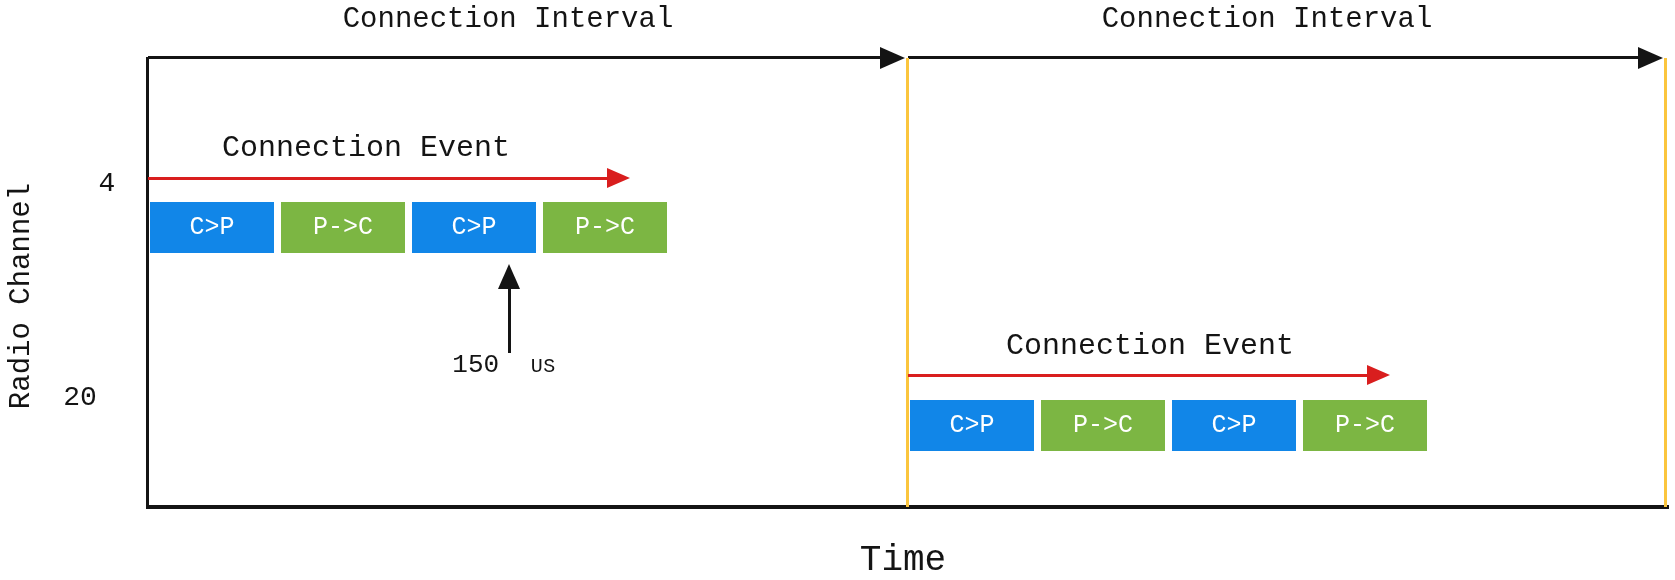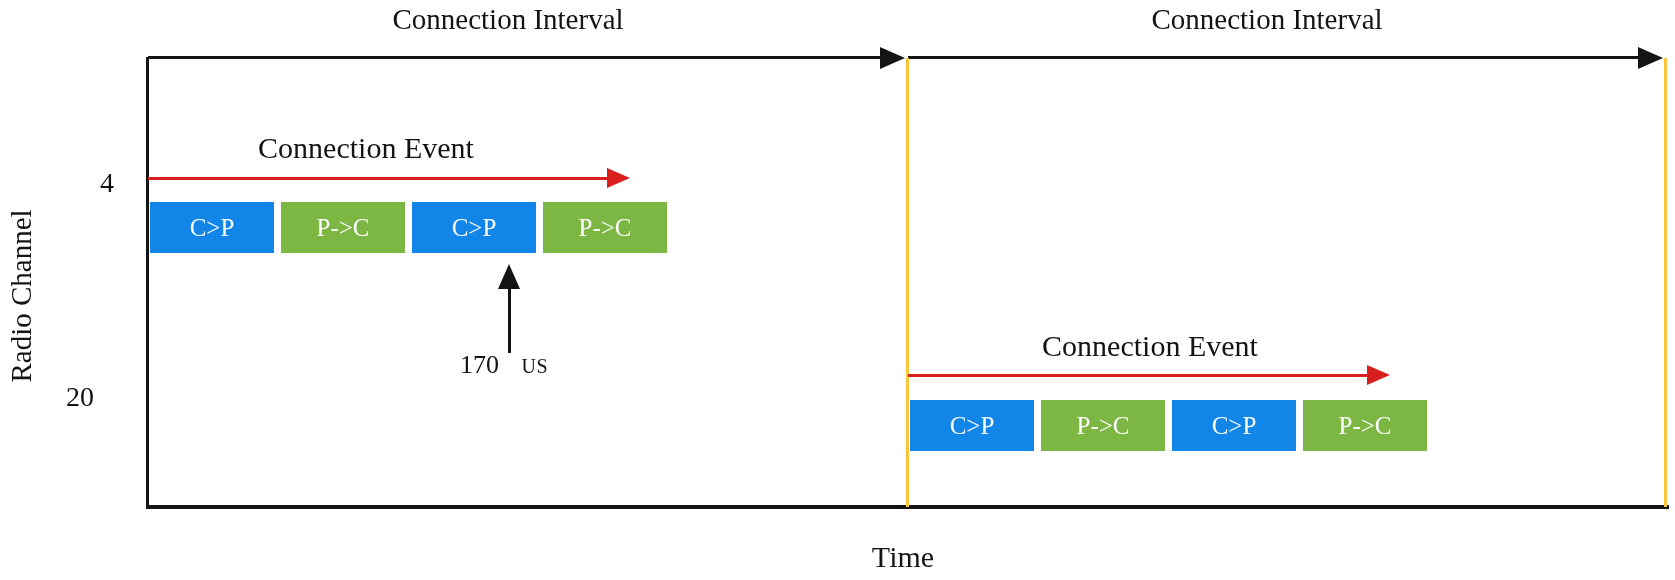--- a/index.html
+++ b/index.html
@@ -1,40 +1,40 @@
 <!DOCTYPE html>
 <html style="--blue: #1186E8; --green: #7CB643; --red: #D91E1E; --yellow: #FBC53D; --ink: #141414;"><head>
 <meta charset="utf-8">
 <style>
   :root{
     --blue:#1186E8; --green:#7CB643; --red:#D91E1E; --yellow:#FBC53D; --ink:#141414;
   }
   html,body{margin:0;padding:0;background:#ffffff;}
   .stage{
     position:relative; width:1675px; height:580px; background:#ffffff; overflow:hidden;
-    font-family:Liberation Serif, serif; color:var(--ink);
+    font-family:Liberation Mono, monospace; color:var(--ink);
   }
   .hline{position:absolute;height:3px;background:var(--ink);}
   .vline{position:absolute;width:3px;background:var(--ink);}
   .yellow{background:var(--yellow);}
   .redline{position:absolute;height:3px;background:var(--red);}
   .arrow-right{position:absolute;width:0;height:0;
     border-top:11px solid transparent;border-bottom:11px solid transparent;
     border-left:25px solid var(--ink);}
   .arrow-right.red{border-top-width:10px;border-bottom-width:10px;
     border-left:23px solid var(--red);}
   .arrow-up{position:absolute;width:0;height:0;
     border-left:11px solid transparent;border-right:11px solid transparent;
     border-bottom:25px solid var(--ink);}
   .title{position:absolute;transform:translateX(-50%);font-size:29px;white-space:nowrap;}
   .event-label{position:absolute;transform:translateX(-50%);font-size:30px;white-space:nowrap;}
   .tick{position:absolute;transform:translate(-50%,-50%);font-size:28px;}
   .y-title{position:absolute;transform:translate(-50%,-50%) rotate(-90deg);
     transform-origin:center;font-size:29px;white-space:nowrap;}
-  .x-title{position:absolute;transform:translateX(-50%);font-size:30px;}
+  .x-title{position:absolute;transform:translateX(-50%);font-size:36px;}
   .packet-row{position:absolute;display:flex;gap:7px;}
   .packet{width:124px;height:51px;display:flex;align-items:center;justify-content:center;
     color:#ffffff;font-size:25px;}
   .packet.blue{background:var(--blue);}
   .packet.green{background:var(--green);}
   .ifs-label{position:absolute;transform:translateX(-50%);font-size:26px;white-space:nowrap;}
   .ifs-label .unit{font-size:20px;text-transform:uppercase;letter-spacing:0.5px;margin-left:16px;}
 </style>
 </head>
 <body>
@@ -67,21 +67,21 @@
   <div class="packet-row" style="left:150px;top:202px;">
     <div class="packet blue">C&gt;P</div>
     <div class="packet green">P-&gt;C</div>
     <div class="packet blue">C&gt;P</div>
     <div class="packet green">P-&gt;C</div>
   </div>
 
   <div class="vline" style="left:508px;top:285px;height:68px;"></div>
   <div class="arrow-up" style="left:498px;top:264px;"></div>
   <div class="ifs-label" style="left:504px;top:350px;">
-    <span>170</span>
+    <span>150</span>
     <span class="unit">us</span>
   </div>
 
   <div class="event-label" style="left:1150px;top:329px;">Connection Event</div>
   <div class="redline" style="left:908px;top:374px;width:460px;"></div>
   <div class="arrow-right red" style="left:1367px;top:365px;"></div>
   <div class="packet-row" style="left:910px;top:400px;">
     <div class="packet blue">C&gt;P</div>
     <div class="packet green">P-&gt;C</div>
     <div class="packet blue">C&gt;P</div>

